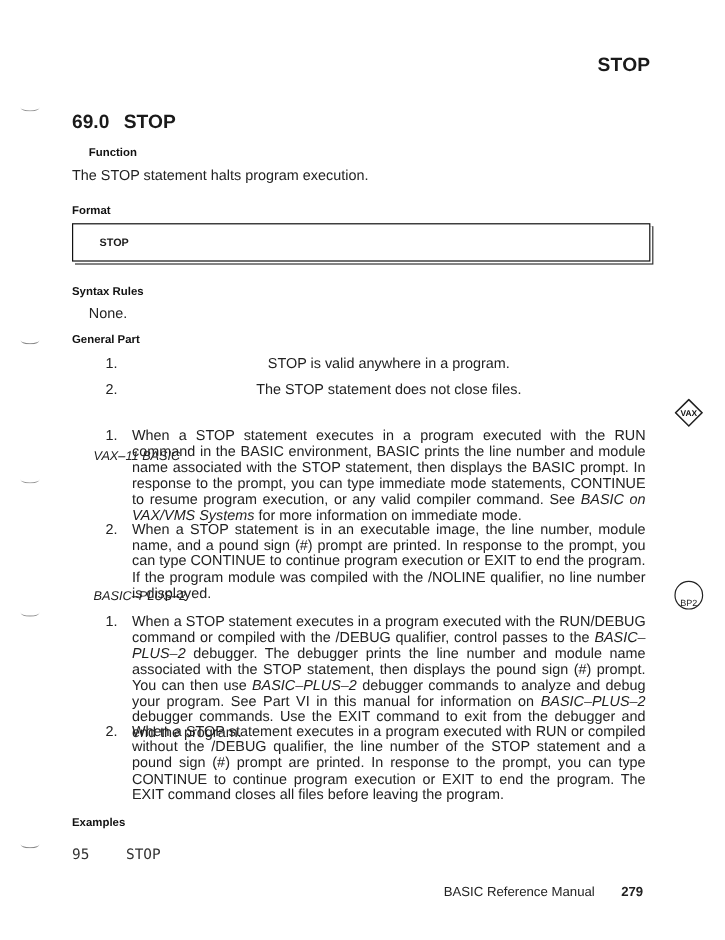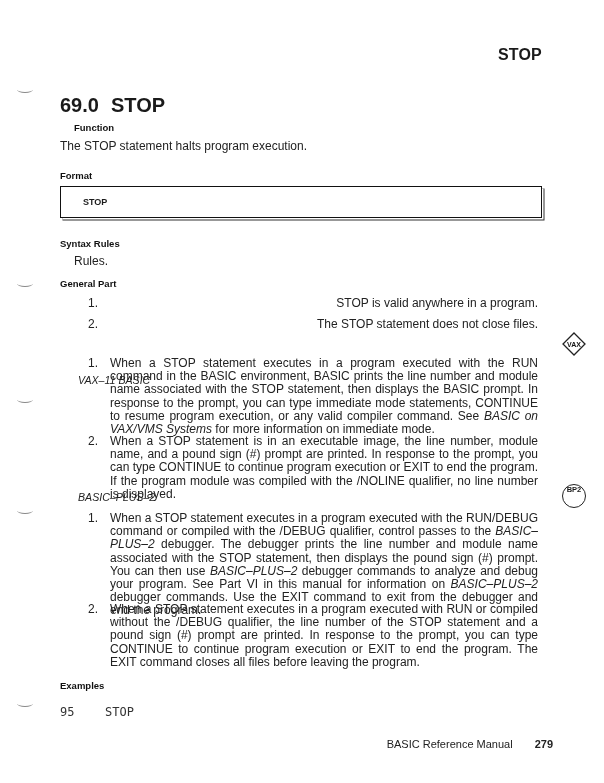--- a/index.html
+++ b/index.html
@@ -5,54 +5,54 @@
     html, body { margin: 0; padding: 0; background: #ffffff; }
     body {
       width: 604px; height: 783px; position: relative; overflow: hidden;
       color: #1a1a1a;
       font-family: "Liberation Sans", "DejaVu Sans", sans-serif;
     }
     .body-text { font-family: "Liberation Sans", "DejaVu Sans", sans-serif; font-size: 12px; line-height: 13.2px; color: #222; }
     .abs { position: absolute; }
 
     .running-head { right: 62px; top: 46px; font-weight: bold; font-size: 16px; letter-spacing: 0.2px; }
-    .section-title { left: 60px; top: 94px; font-weight: bold; font-size: 20px; }
+    .section-title { left: 60px; top: 94px; font-weight: bold; font-size: 16px; }
     .section-title .num { margin-right: 12px; }
     .h-sub { font-weight: bold; font-size: 9.5px; color: #111; }
 
     .format-box {
       left: 60px; top: 186px; width: 480px; height: 30px;
       border: 1.5px solid #111;
       box-shadow: 2px 2px 0 -0.5px #fff, 2.5px 2.5px 0 0 #333;
     }
     .format-box .code { position: absolute; left: 22px; top: 10px; font-size: 9px; font-weight: bold; }
 
     .ol-item { position: absolute; left: 88px; width: 450px; }
     .ol-item .n { position: absolute; left: 0; top: 0; width: 16px; }
     .ol-item .t { margin-left: 22px; text-align: justify; }
-    .ol-item .t.nojust { text-align: right; }
+    .ol-item .t.nojust { text-align: center; }
 
     .platform-label { font-style: italic; font-size: 10.6px; color: #222; }
 
     .badge-vax {
       position: absolute; left: 562px; top: 332px; width: 24px; height: 24px;
     }
     .badge-bp2 {
       position: absolute; left: 562px; top: 484px; width: 22px; height: 22px;
       border: 1.3px solid #222; border-radius: 50%;
-      display: flex; align-items: flex-start; justify-content: center;
-      font-weight: bold; font-size: 7.5px;
+      display: flex; align-items: flex-end; justify-content: center;
+      font-weight: normal; font-size: 7.5px;
     }
 
     .margin-mark { position: absolute; left: 17px; width: 16px; height: 6px; border-bottom: 1px solid #888; border-radius: 0 0 50% 50%; }
 
     .example-line { position: absolute; left: 60px; top: 705px; font-family: "DejaVu Sans Mono", "Liberation Mono", monospace; font-size: 12px; color: #333; }
     .example-line .ln { display: inline-block; width: 45px; }
 
-    .footer { position: absolute; right: 51px; top: 738px; font-size: 11px; color: #222; text-align: right; }
+    .footer { position: absolute; right: 68px; top: 738px; font-size: 11px; color: #222; text-align: right; }
     .footer .page { font-weight: bold; margin-left: 22px; }
   </style>
 </head>
 <body>
 
 <div class="margin-mark" style="top:86px;"></div>
 <div class="margin-mark" style="top:280px;"></div>
 <div class="margin-mark" style="top:396px;"></div>
 <div class="margin-mark" style="top:507px;"></div>
 <div class="margin-mark" style="top:700px;"></div>
@@ -65,21 +65,21 @@
 
 <div class="abs h-sub" style="left:60px; top:122px;padding-left:14px;">Function</div>
 <div class="abs body-text" style="left:60px; top:140px;">The STOP statement halts program execution.</div>
 
 <div class="abs h-sub" style="left:60px; top:170px;">Format</div>
 <div class="abs format-box">
   <span class="code">STOP</span>
 </div>
 
 <div class="abs h-sub" style="left:60px; top:238px;">Syntax Rules</div>
-<div class="abs body-text" style="left:74px; top:255px;">Rules.</div>
+<div class="abs body-text" style="left:74px; top:255px;">None.</div>
 
 <div class="abs h-sub" style="left:60px; top:278px;">General Part</div>
 
 <div class="ol-item body-text" style="top:297px;">
   <span class="n">1.</span>
   <div class="t nojust">STOP is valid anywhere in a program.</div>
 </div>
 <div class="ol-item body-text" style="top:318px;">
   <span class="n">2.</span>
   <div class="t nojust">The STOP statement does not close files.</div>

